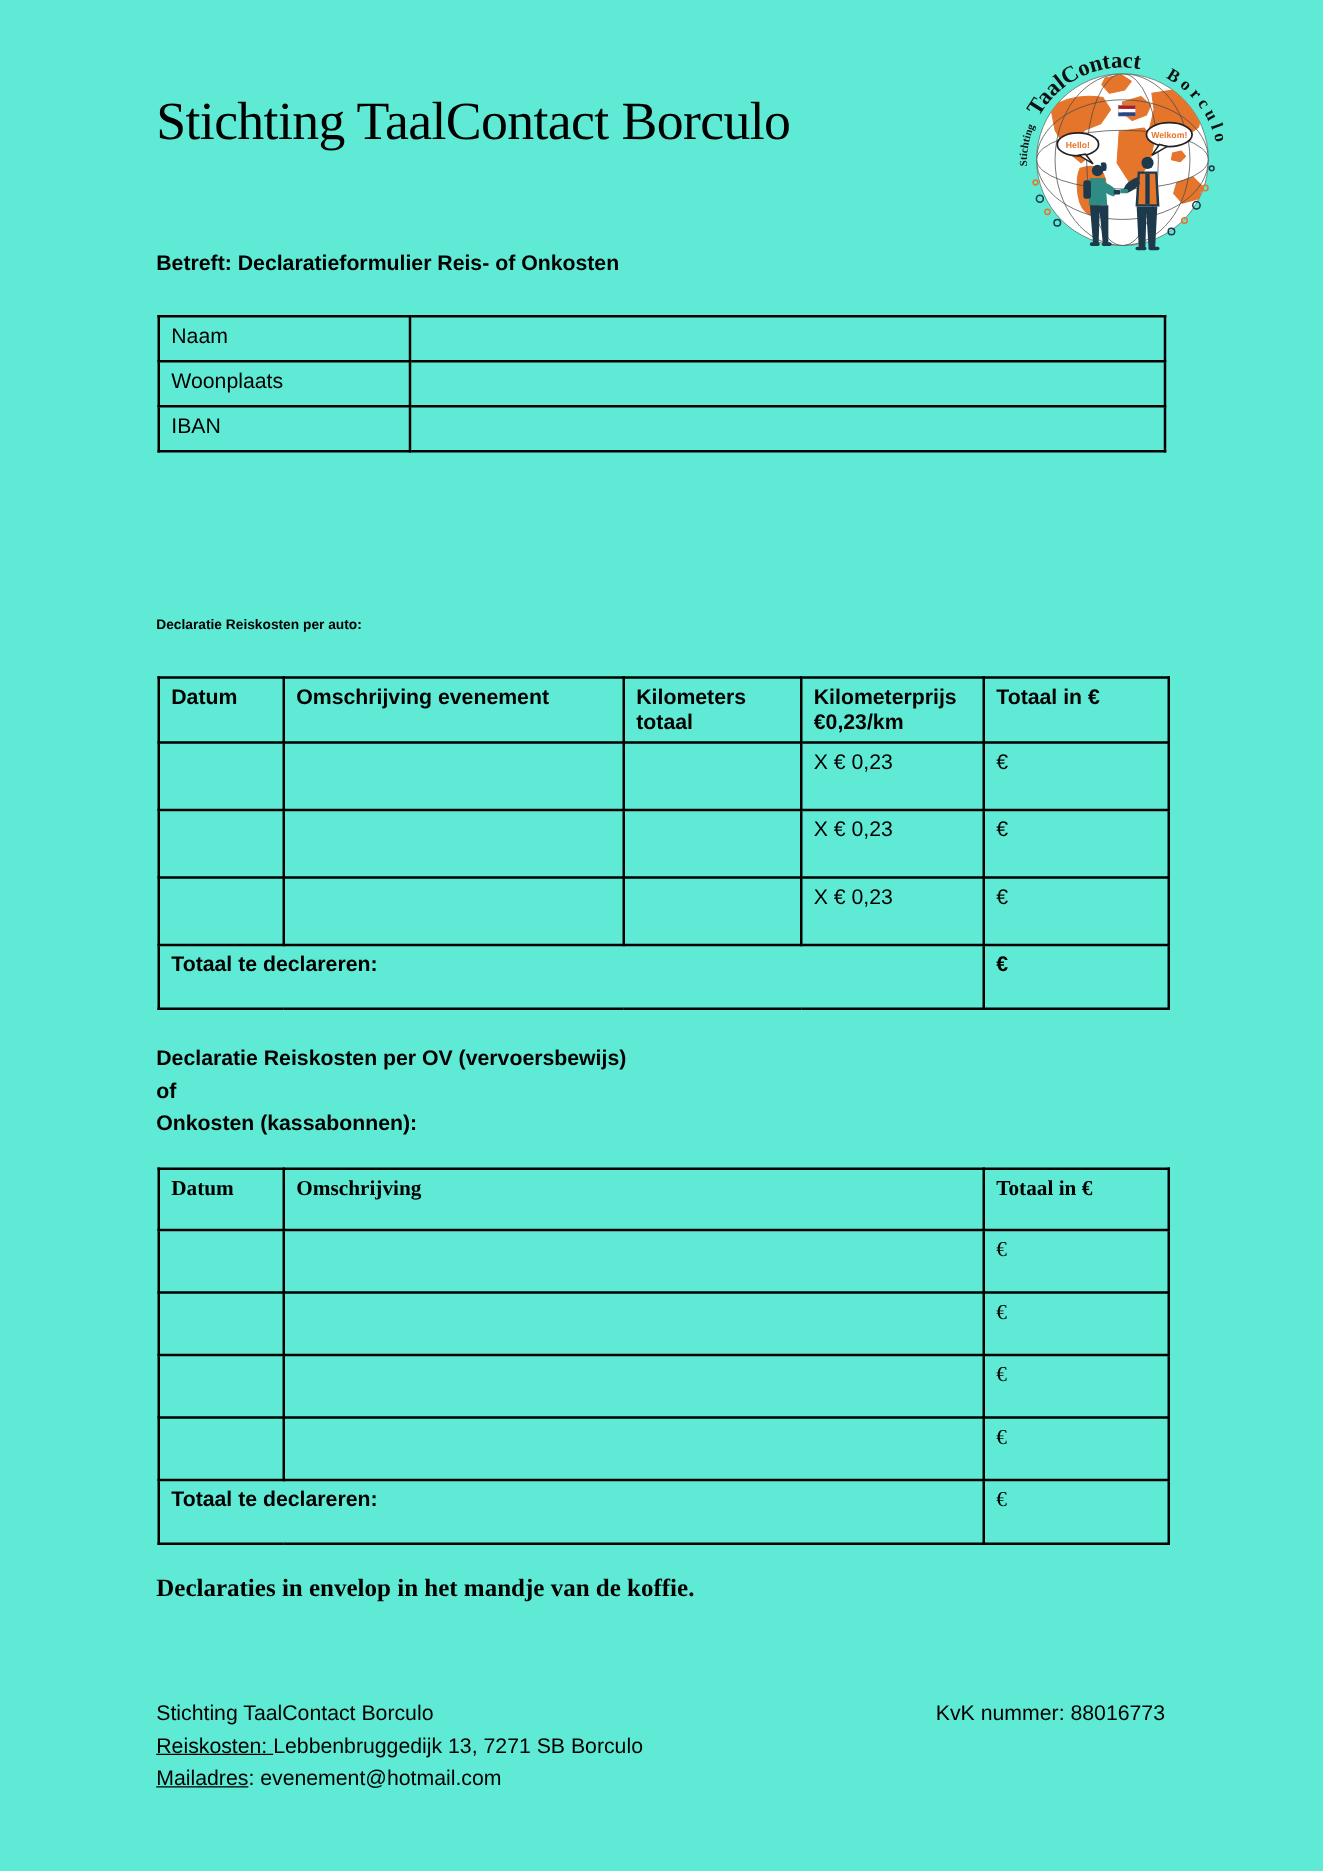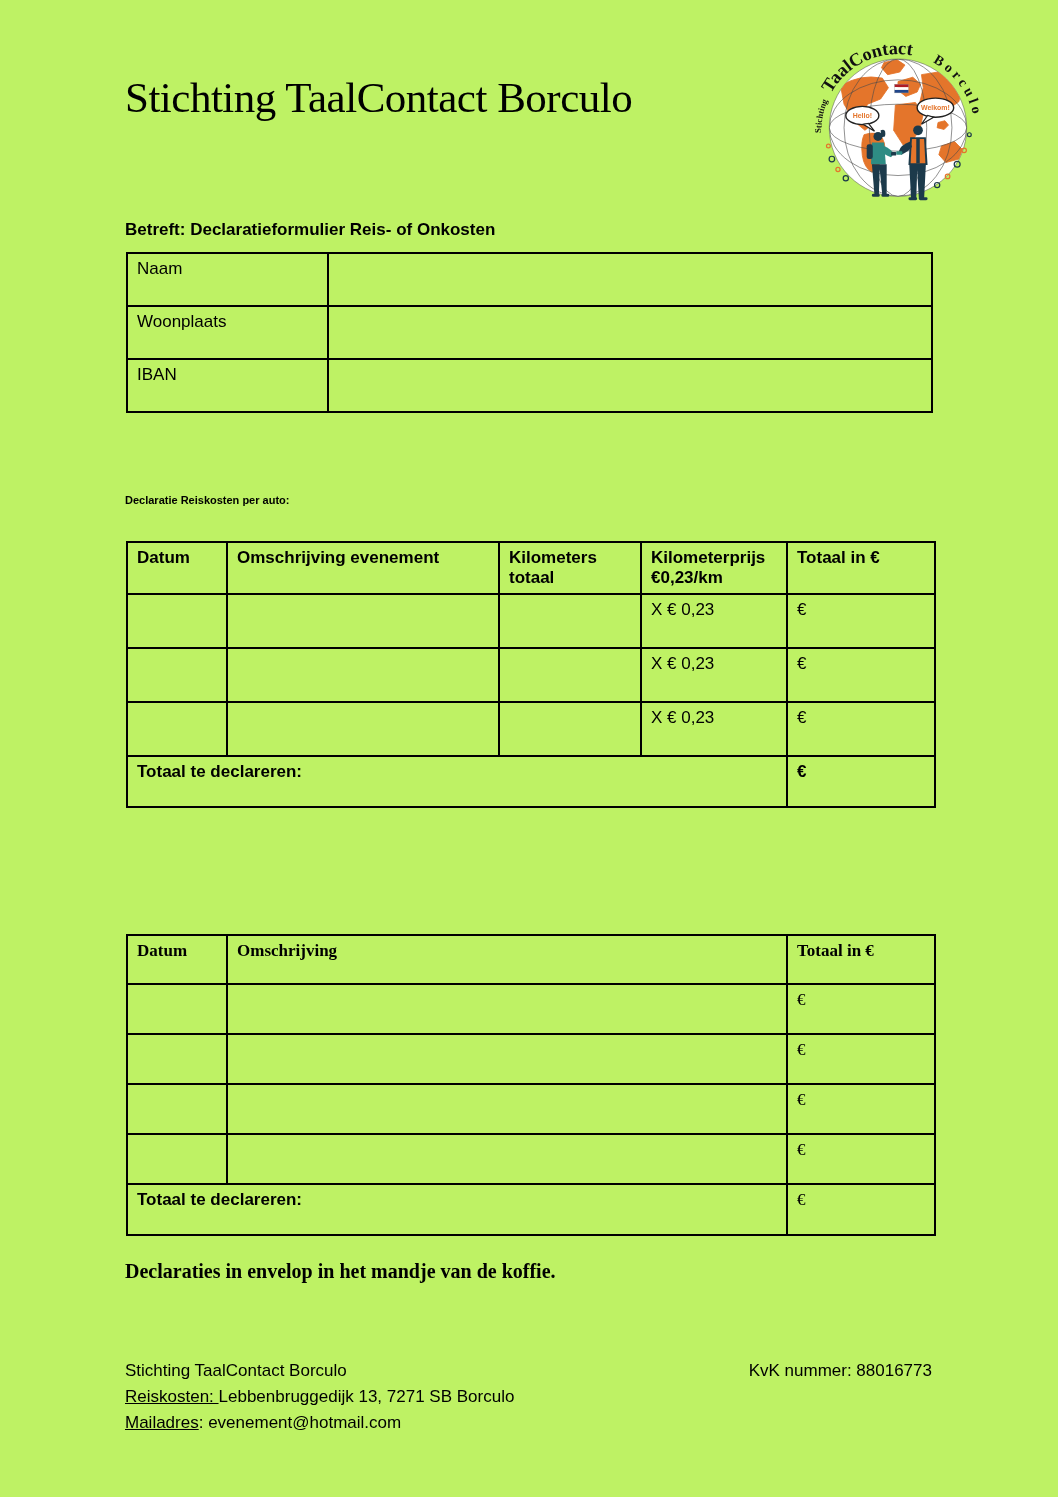--- a/index.html
+++ b/index.html
@@ -1,32 +1,32 @@
 <!DOCTYPE html>
 <html><head>
 <meta charset="utf-8">
 <style>
   html,body{margin:0;padding:0;background:#ffffff;}
-  .page{position:relative;width:1058px;height:1497px;background:#bef264;
+  .page{position:relative;width:1058px;height:1497px;background:#5eead4;
         font-family:"Liberation Sans",sans-serif;color:#000;overflow:hidden;}
 
   .doc-title{position:absolute;left:125px;top:72px;
              font-family:"Liberation Serif",serif;font-size:43px;line-height:1.2;
              letter-spacing:-0.5px;white-space:nowrap;}
 
   .logo{position:absolute;left:808px;top:32px;width:180px;height:174px;}
 
-  .subject{position:absolute;left:125px;top:220px;font-size:17px;font-weight:bold;}
+  .subject{position:absolute;left:125px;top:201px;font-size:17px;font-weight:bold;}
 
   table.tbl{border-collapse:collapse;table-layout:fixed;position:absolute;}
   table.tbl td,table.tbl th{border:2px solid #000;vertical-align:top;
        padding:5px 9px;font-size:17px;text-align:left;overflow:hidden;}
 
   .tbl-personal{left:126px;top:252px;width:807px;}
-  .tbl-personal tr{height:53px;}
+  .tbl-personal tr{height:36px;}
 
   .section-heading{position:absolute;left:125px;font-size:11px;font-weight:bold;}
   .heading-auto{top:494px;}
 
   .tbl-auto{left:126px;top:541px;width:808px;}
   .tbl-auto th{font-weight:bold;white-space:pre-line;}
   .tbl-auto tr.hdr{height:52px;}
   .tbl-auto tr.data{height:54px;}
   .tbl-auto tr.ftr{height:51px;}
   .total-label{text-align:right;font-weight:bold;}
@@ -216,20 +216,25 @@
         <td>X € 0,23</td>
         <td>€</td>
       </tr>
       <tr class="ftr">
         <td colspan="4" class="total-label">Totaal te declareren:</td>
         <td class="euro-bold">€</td>
       </tr>
     </tbody>
   </table>
 
+  <div class="ov-headings">
+    <div>Declaratie Reiskosten per OV (vervoersbewijs)</div>
+    <div>of</div>
+    <div>Onkosten (kassabonnen):</div>
+  </div>
 
   <table class="tbl tbl-ov">
     <colgroup>
       <col style="width:100px">
         <col style="width:560px">
         <col style="width:148px">
     </colgroup>
     <tbody>
       <tr class="hdr">
         <th>Datum</th>

